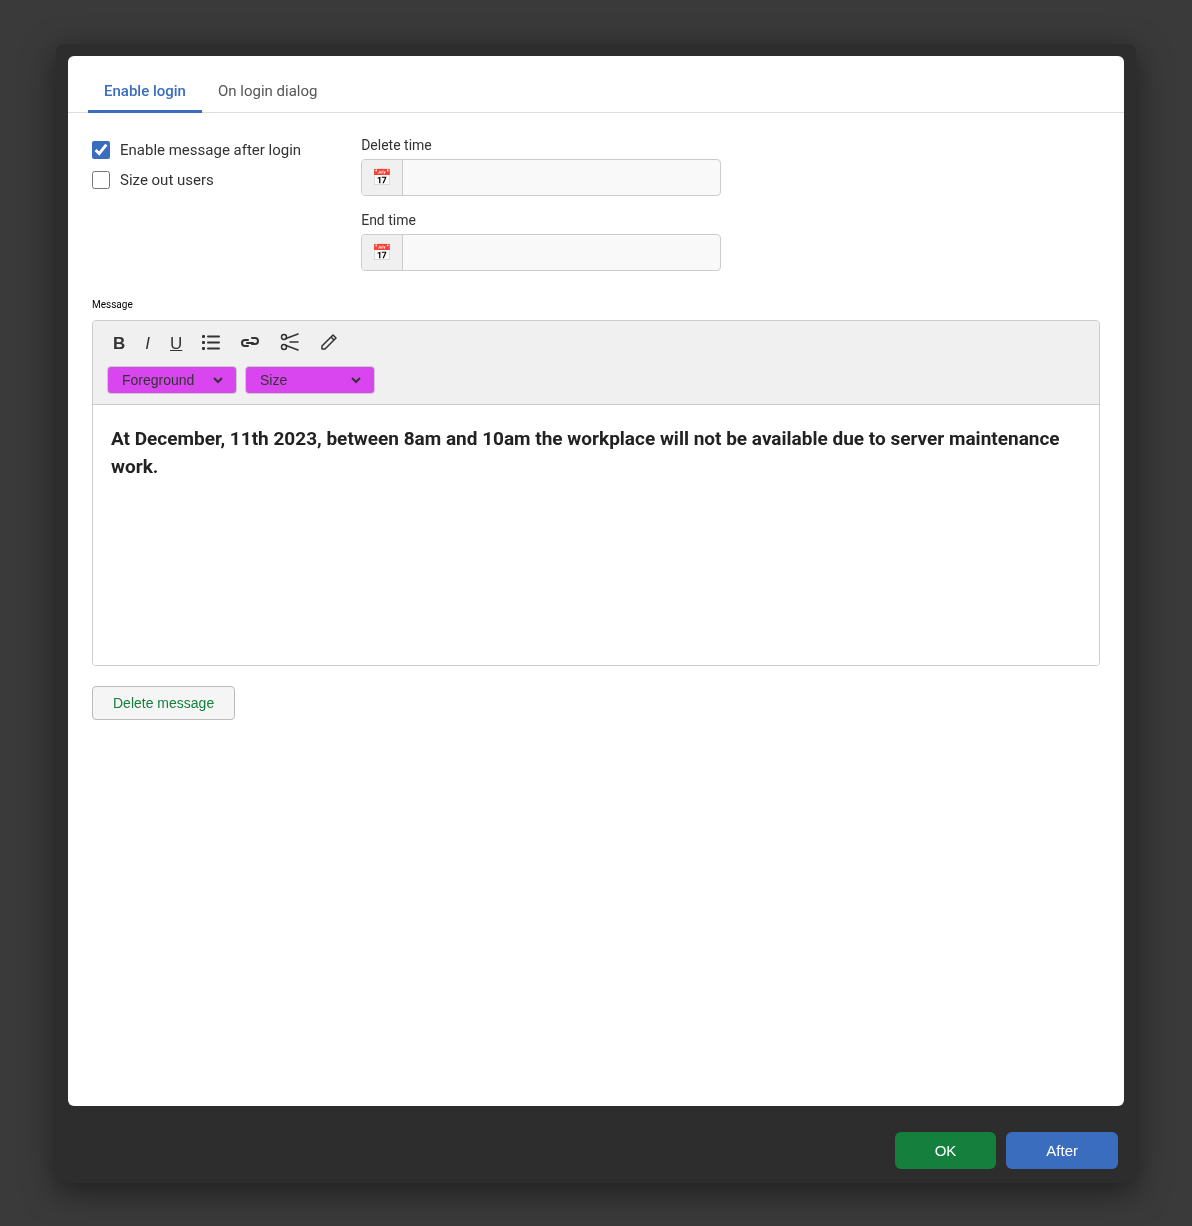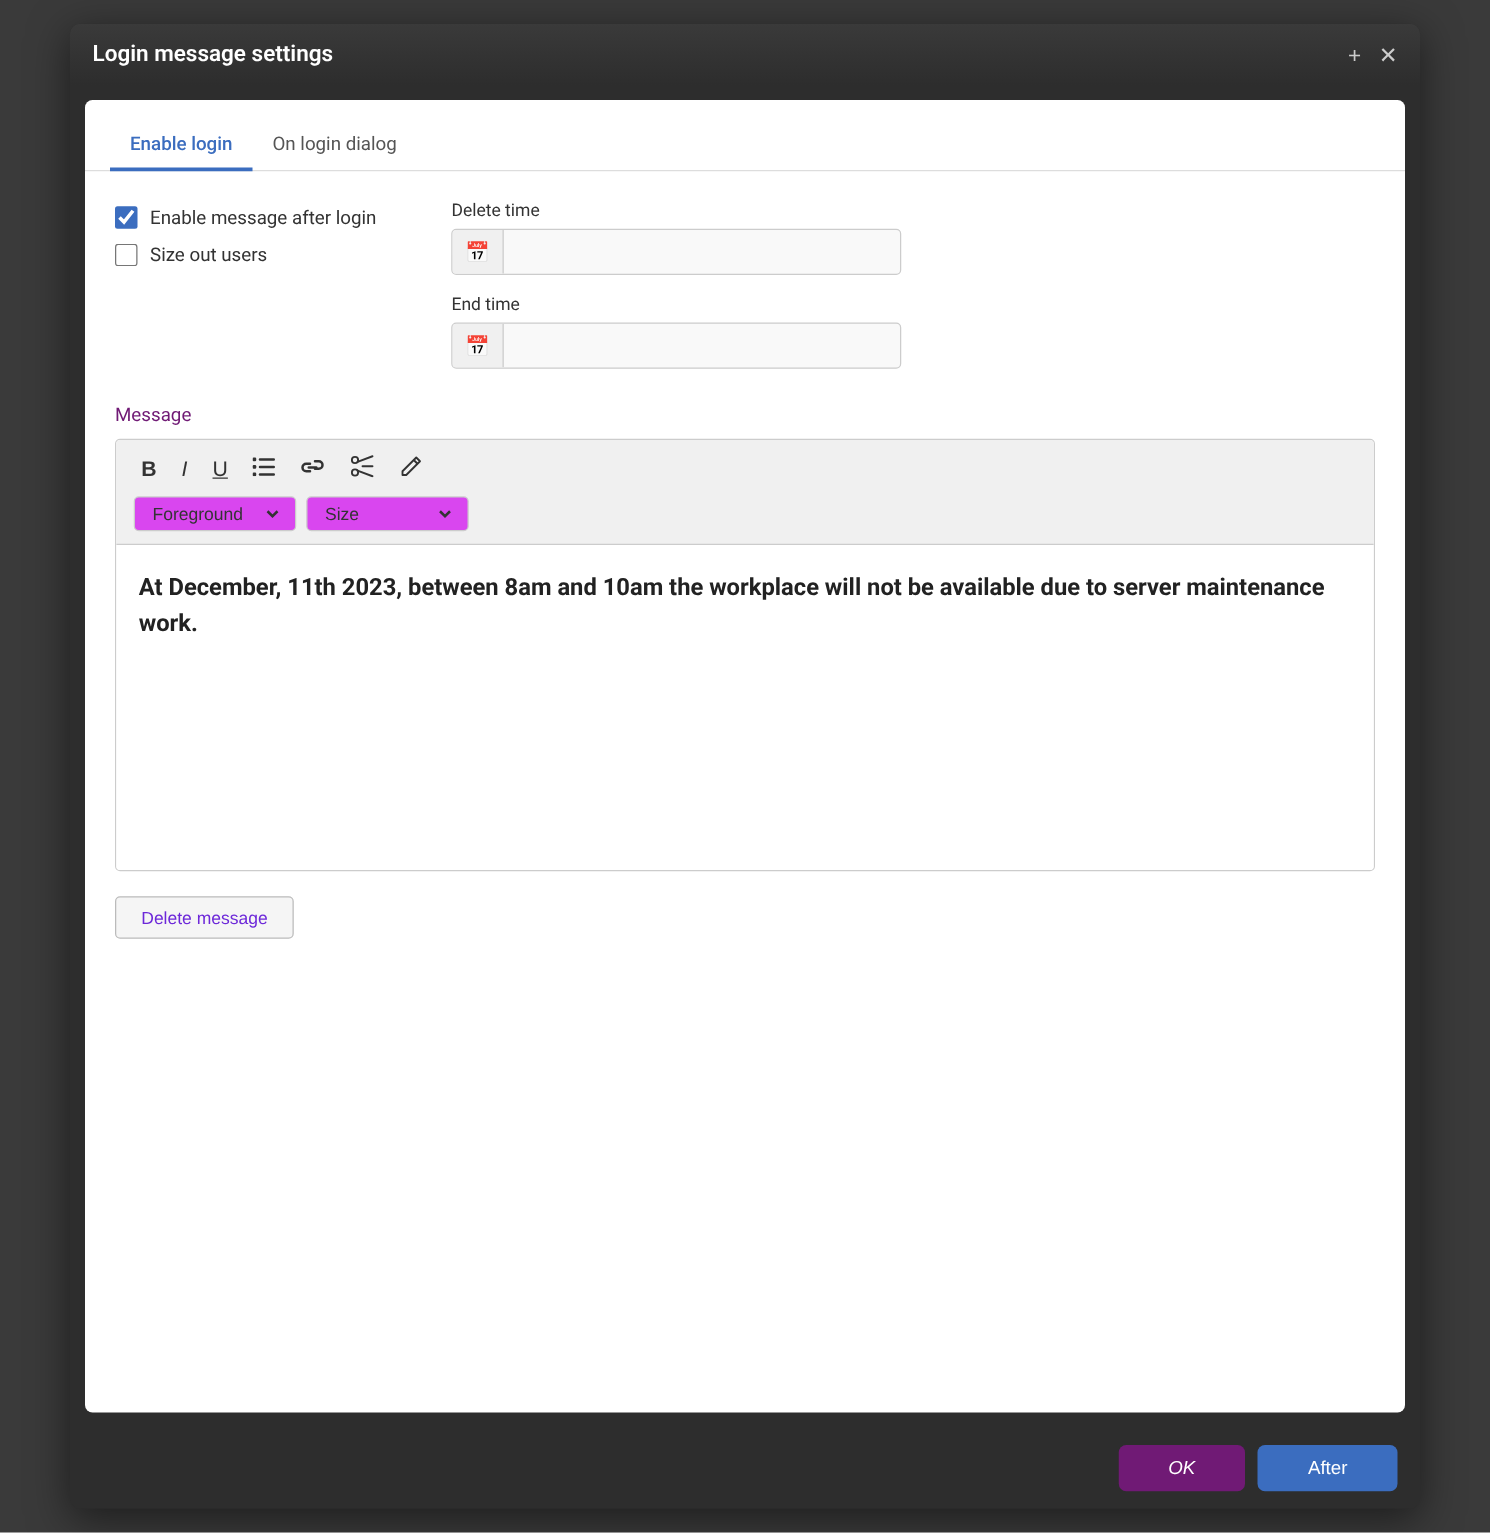--- a/index.html
+++ b/index.html
@@ -137,22 +137,22 @@
       background: transparent;
       flex: 1;
       padding: 8px 10px;
       font-size: 14px;
       color: #333;
     }
     .message-section {
       margin-top: 28px;
     }
     .message-label {
-      font-size: 15px;
-      color: #701a75;
+      font-size: 10px;
+      color: #000000;
       margin-bottom: 10px;
     }
     .editor-container {
       border: 1px solid #ccc;
       border-radius: 4px;
       overflow: hidden;
     }
     .editor-toolbar {
       background: #f0f0f0;
       padding: 10px 14px;
@@ -218,59 +218,51 @@
     }
     .delete-section {
       margin-top: 20px;
     }
     .delete-btn {
       border: 1px solid #bbb;
       background: #f5f5f5;
       border-radius: 4px;
       padding: 8px 20px;
       font-size: 14px;
-      color: #6d28d9;
+      color: #15803d;
       cursor: pointer;
     }
     .dialog-footer {
       padding: 14px 18px;
       display: flex;
       justify-content: flex-end;
       gap: 10px;
     }
     .footer-btn {
       padding: 10px 40px;
       border-radius: 6px;
       font-size: 15px;
       cursor: pointer;
       border: none;
       font-weight: 500;
     }
     .btn-ok {
-      background: #701a75;
+      background: #15803d;
       color: #ffffff;
-      font-style: italic;
     }
     .btn-cancel {
       background: #3b6dbf;
       color: #ffffff;
     }
   </style>
 </head>
 <body>
 
 <div class="dialog">
 
-  <div class="titlebar">
-    <span class="titlebar-title">Login message settings</span>
-    <div class="titlebar-controls">
-      <button class="titlebar-btn">+</button>
-      <button class="titlebar-btn">✕</button>
-    </div>
-  </div>
 
   <div class="content-area">
 
     <div class="tabs">
       <div class="tab active">Enable login</div>
       <div class="tab">On login dialog</div>
     </div>
 
     <div class="tab-content">
 

